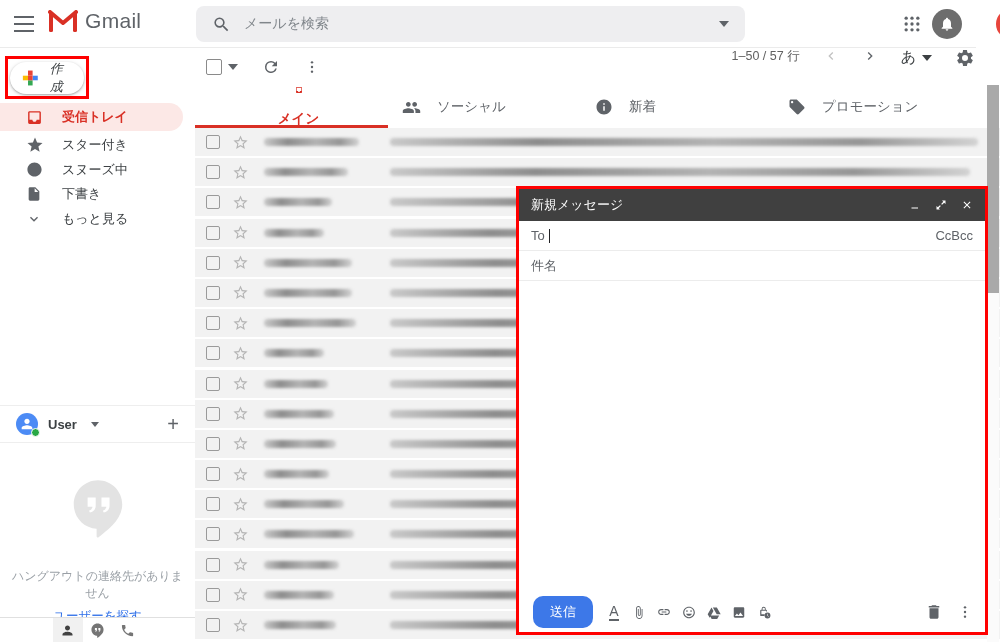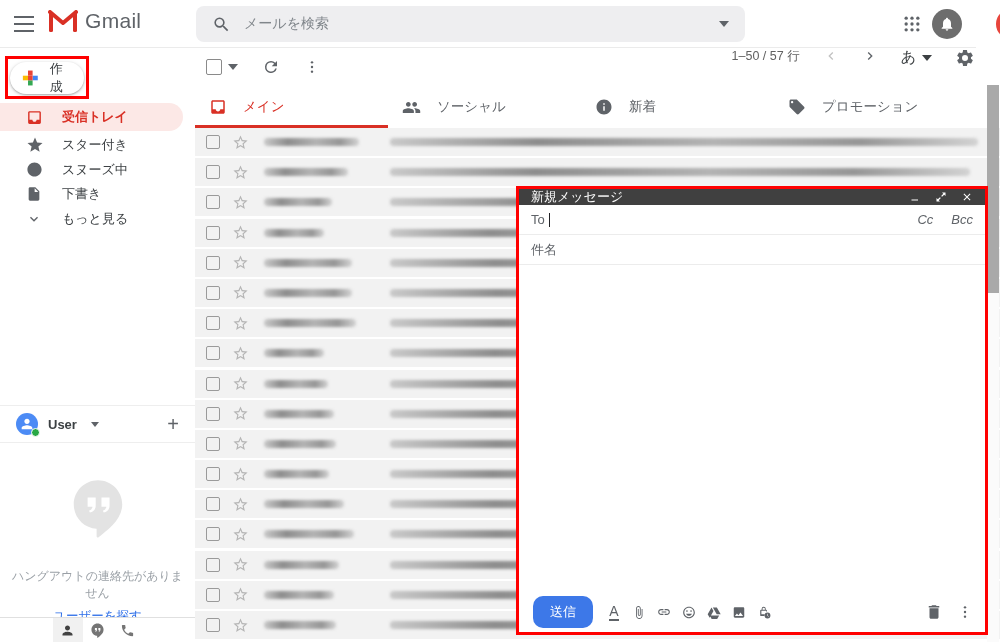--- a/index.html
+++ b/index.html
@@ -23,21 +23,21 @@
                align-items:center; justify-content:center; }
   .avatar-sliver { position:absolute; left:996px; top:9px; width:30px; height:30px; border-radius:50%;
                    background:#e8453c; z-index:16; }
 
   
   .sidebar { position:absolute; left:0; top:48px; width:195px; height:594px; background:#fff; z-index:12; }
   .compose-annot { position:absolute; left:5px; top:8px; width:84px; height:43px;
                    border:3px solid #ff0000; display:flex; align-items:center; justify-content:center; }
   .compose-btn { width:74px; height:32px; background:#fff; border-radius:18px;
                  box-shadow:0 1px 2px rgba(0,0,0,.25),0 1px 4px rgba(0,0,0,.15);
-                 display:flex; align-items:center; padding:0 10px; cursor:pointer; }
+                 display:flex; align-items:center; padding:0 10px; cursor:pointer;font-style:italic; }
   .compose-btn span.lbl { font-size:13px; color:#3c4043; margin-left:9px; }
   .nav { position:absolute; top:55px; left:0; width:183px; }
   .nav-item { height:24.6px; display:flex; align-items:center; padding-left:26px; font-size:13px;
               color:#3c4043; cursor:pointer; border-radius:0 16px 16px 0; }
   .nav-item .nico { width:18px; height:18px; margin-right:18px; flex:none; display:flex; align-items:center; }
   .nav-item.active { height:28px; margin-bottom:2px; background:#fce8e6; color:#d93025; font-weight:bold; }
   .user-row { position:absolute; top:357px; left:0; width:195px; height:38px; border-top:1px solid #eeeeee;
               border-bottom:1px solid #eeeeee; display:flex; align-items:center; padding:0 16px; }
   .uavatar { width:22px; height:22px; border-radius:50%; background:#4c8bf5; position:relative; flex:none; }
   .uavatar svg { position:absolute; left:3px; top:3px; }
@@ -61,45 +61,45 @@
   .list-toolbar { position:relative; height:38px; display:flex; align-items:center; padding-left:11px; }
   .sel-cb { width:16px; height:16px; border:1px solid #8a8a8a; border-radius:2px; cursor:pointer; }
   .tb-caret { margin-left:6px; }
   .tbi { margin-left:24px; cursor:pointer; display:flex; align-items:center; }
   .lt-right { position:absolute; right:25px; top:0; height:38px; display:flex; align-items:flex-start; gap:23px; }
   .pag { font-size:12.5px; color:#616161; }
   .inputtool { font-size:15px; color:#3c4043; display:flex; align-items:center; gap:6px; cursor:pointer; }
   .tabs { height:42px; display:flex; }
   .tab { width:193px; display:flex; align-items:center; padding-left:14px; gap:16px; font-size:13.5px;
          color:#5f6368; cursor:pointer; position:relative; }
-  .tab.active { color:#d93025; font-weight:normal; }
+  .tab.active { color:#d93025; font-weight:bold;flex-direction:column; }
   .tab.active::after { content:""; position:absolute; left:0; bottom:0; width:100%; height:3px; background:#d93025; }
   .rows { }
   .row { height:28px; margin-bottom:2.2px; background:#f2f2f2; display:flex; align-items:center;
          padding-left:11px; position:relative; cursor:pointer; }
   .row .cb { width:14px; height:14px; border:1px solid #9a9a9a; border-radius:2px; flex:none; }
   .row .star { margin-left:12px; display:flex; flex:none; }
   .blur { height:8px; border-radius:4px; filter:blur(1.6px);
           background:linear-gradient(90deg,#c9c9c9,#8d8d8d 25%,#b3b3b3 55%,#969696 80%,#d2d2d2); }
   .sender-blur { margin-left:15px; }
   .subject-blur { position:absolute; left:195px; top:10px; }
   .scroll-track { position:absolute; left:987px; top:85px; width:12px; height:557px; background:#fbfbfb; z-index:5; }
   .scroll-thumb { position:absolute; left:0; top:0; width:12px; height:208px; background:#a9a9a9; cursor:pointer; }
 
   
   .compose-annot-box { position:absolute; left:516px; top:186px; width:472px; height:449px;
                        border:3px solid #ff0000; z-index:20; background:#fff; display:flex; flex-direction:column; }
-  .cw-header { height:16px; background:#404040; color:#fff; display:flex; align-items:center; padding:0 12px; flex:none; }
+  .cw-header { height:32px; background:#404040; color:#fff; display:flex; align-items:center; padding:0 12px; flex:none; }
   .cw-title { font-size:13px; }
   .cw-hicons { margin-left:auto; display:flex; align-items:center; gap:14px; }
   .cw-hicons > div { cursor:pointer; display:flex; align-items:center; }
   .cw-row { height:30px; display:flex; align-items:center; padding:0 12px; border-bottom:1px solid #ececec;
             font-size:13px; color:#5f6368; flex:none; }
   .text-cursor { width:1px; height:14px; background:#202124; margin-left:4px; }
-  .ccbcc { margin-left:auto; display:flex; gap:18px;font-style:italic; }
+  .ccbcc { margin-left:auto; display:flex; gap:0; }
   .ccbcc span { cursor:pointer; }
   .cw-body { flex:1; background:#fff; }
   .cw-toolbar { height:40px; display:flex; align-items:center; padding:0 14px; gap:0; flex:none; position:relative; }
   .send-btn { background:#3d78e8; color:#fff; font-size:13px; border:none; border-radius:10px;
               padding:7px 17px; cursor:pointer; }
   .fmt { display:flex; align-items:center; margin-left:14px; gap:11px; }
   .fmt > div { cursor:pointer; display:flex; align-items:center; justify-content:center; width:14px; }
   .a-underline { font-size:14px; color:#5f6368; border-bottom:2px solid #5f6368; line-height:15px; font-weight:400; }
   .cw-tb-right { position:absolute; right:12px; display:flex; align-items:center; gap:14px; }
   .cw-tb-right > div { cursor:pointer; display:flex; }

